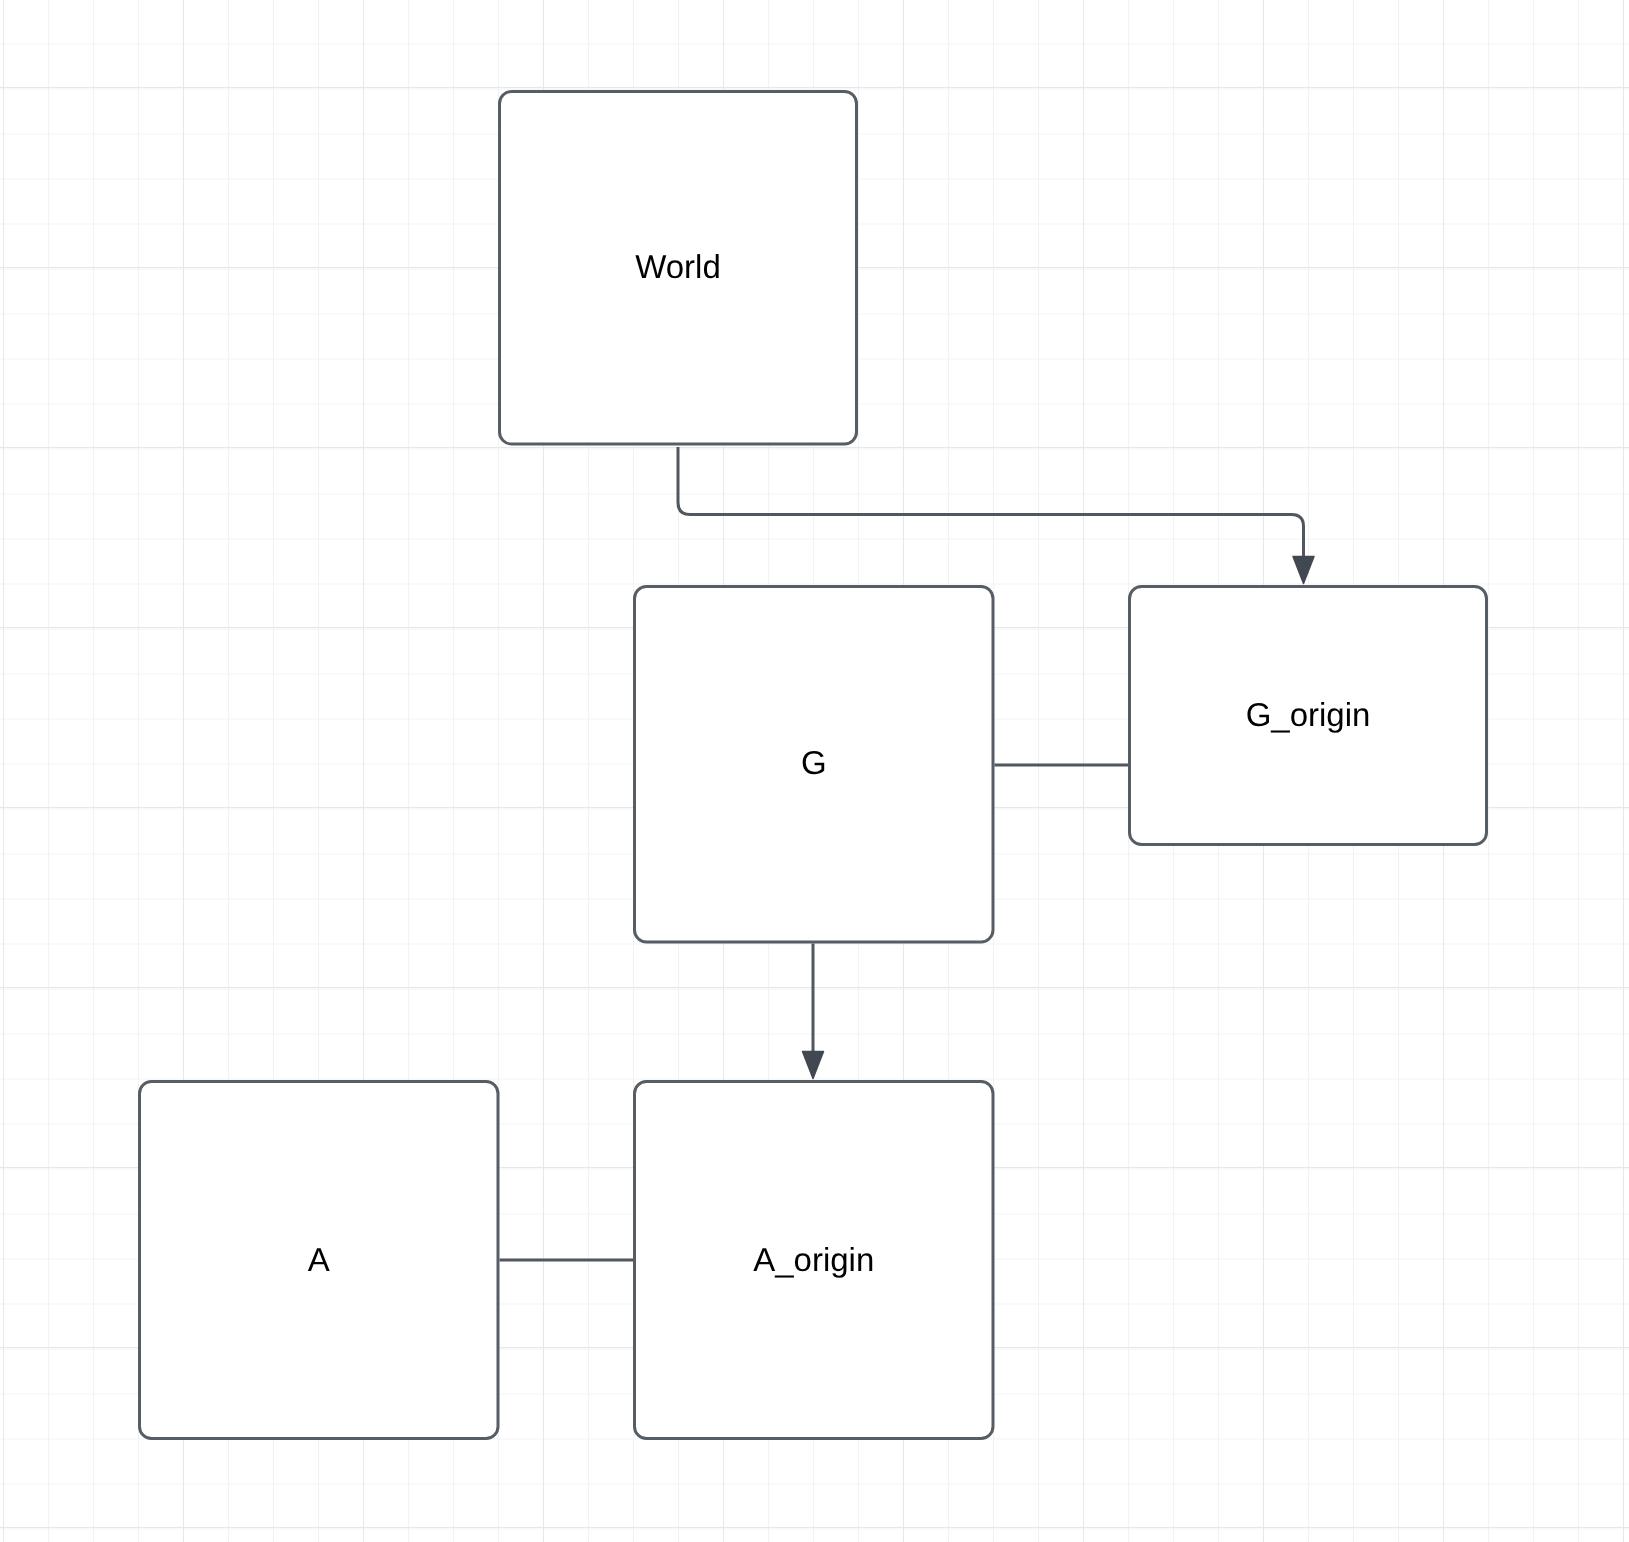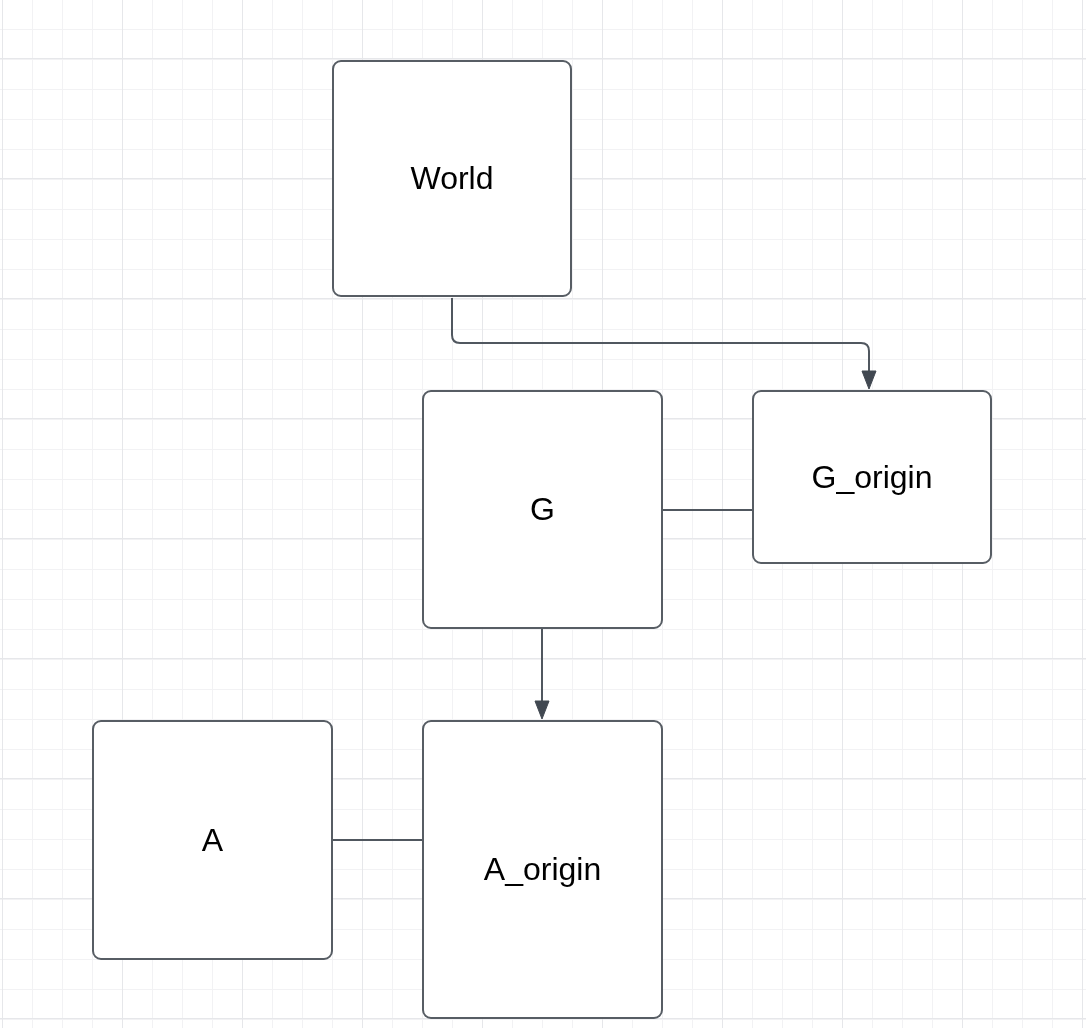--- a/index.html
+++ b/index.html
@@ -47,21 +47,21 @@
     box-sizing: border-box;
     background: var(--node-fill);
     border: 2px solid var(--node-border);
     border-radius: 9px;
     display: flex;
     align-items: center;
     justify-content: center;
   }
   .node .label {
     color: var(--label-color);
-    font-size: 32px;
+    font-size: 22px;
     line-height: 1.2;
     white-space: nowrap;
   }
 </style>
 </head>
 <body>
 
 <div class="canvas">
   <svg id="edge-layer" class="edge-layer" viewBox="0 0 1086 1028" xmlns="http://www.w3.org/2000/svg">
       <g>
@@ -85,16 +85,16 @@
   </div>
   <div class="node" id="node-g" style="left: 422px; top: 390px; width: 241px; height: 239px;">
     <span class="label">G</span>
   </div>
   <div class="node" id="node-g_origin" style="left: 752px; top: 390px; width: 240px; height: 174px;">
     <span class="label">G_origin</span>
   </div>
   <div class="node" id="node-a" style="left: 92px; top: 720px; width: 241px; height: 240px;">
     <span class="label">A</span>
   </div>
-  <div class="node" id="node-a_origin" style="left: 422px; top: 720px; width: 241px; height: 299px; text-align: center;">
+  <div class="node" id="node-a_origin" style="left: 422px; top: 720px; width: 241px; height: 240px; text-align: center;">
     <span class="label">A_origin</span>
   </div>
 </div>
 
 </body></html>

